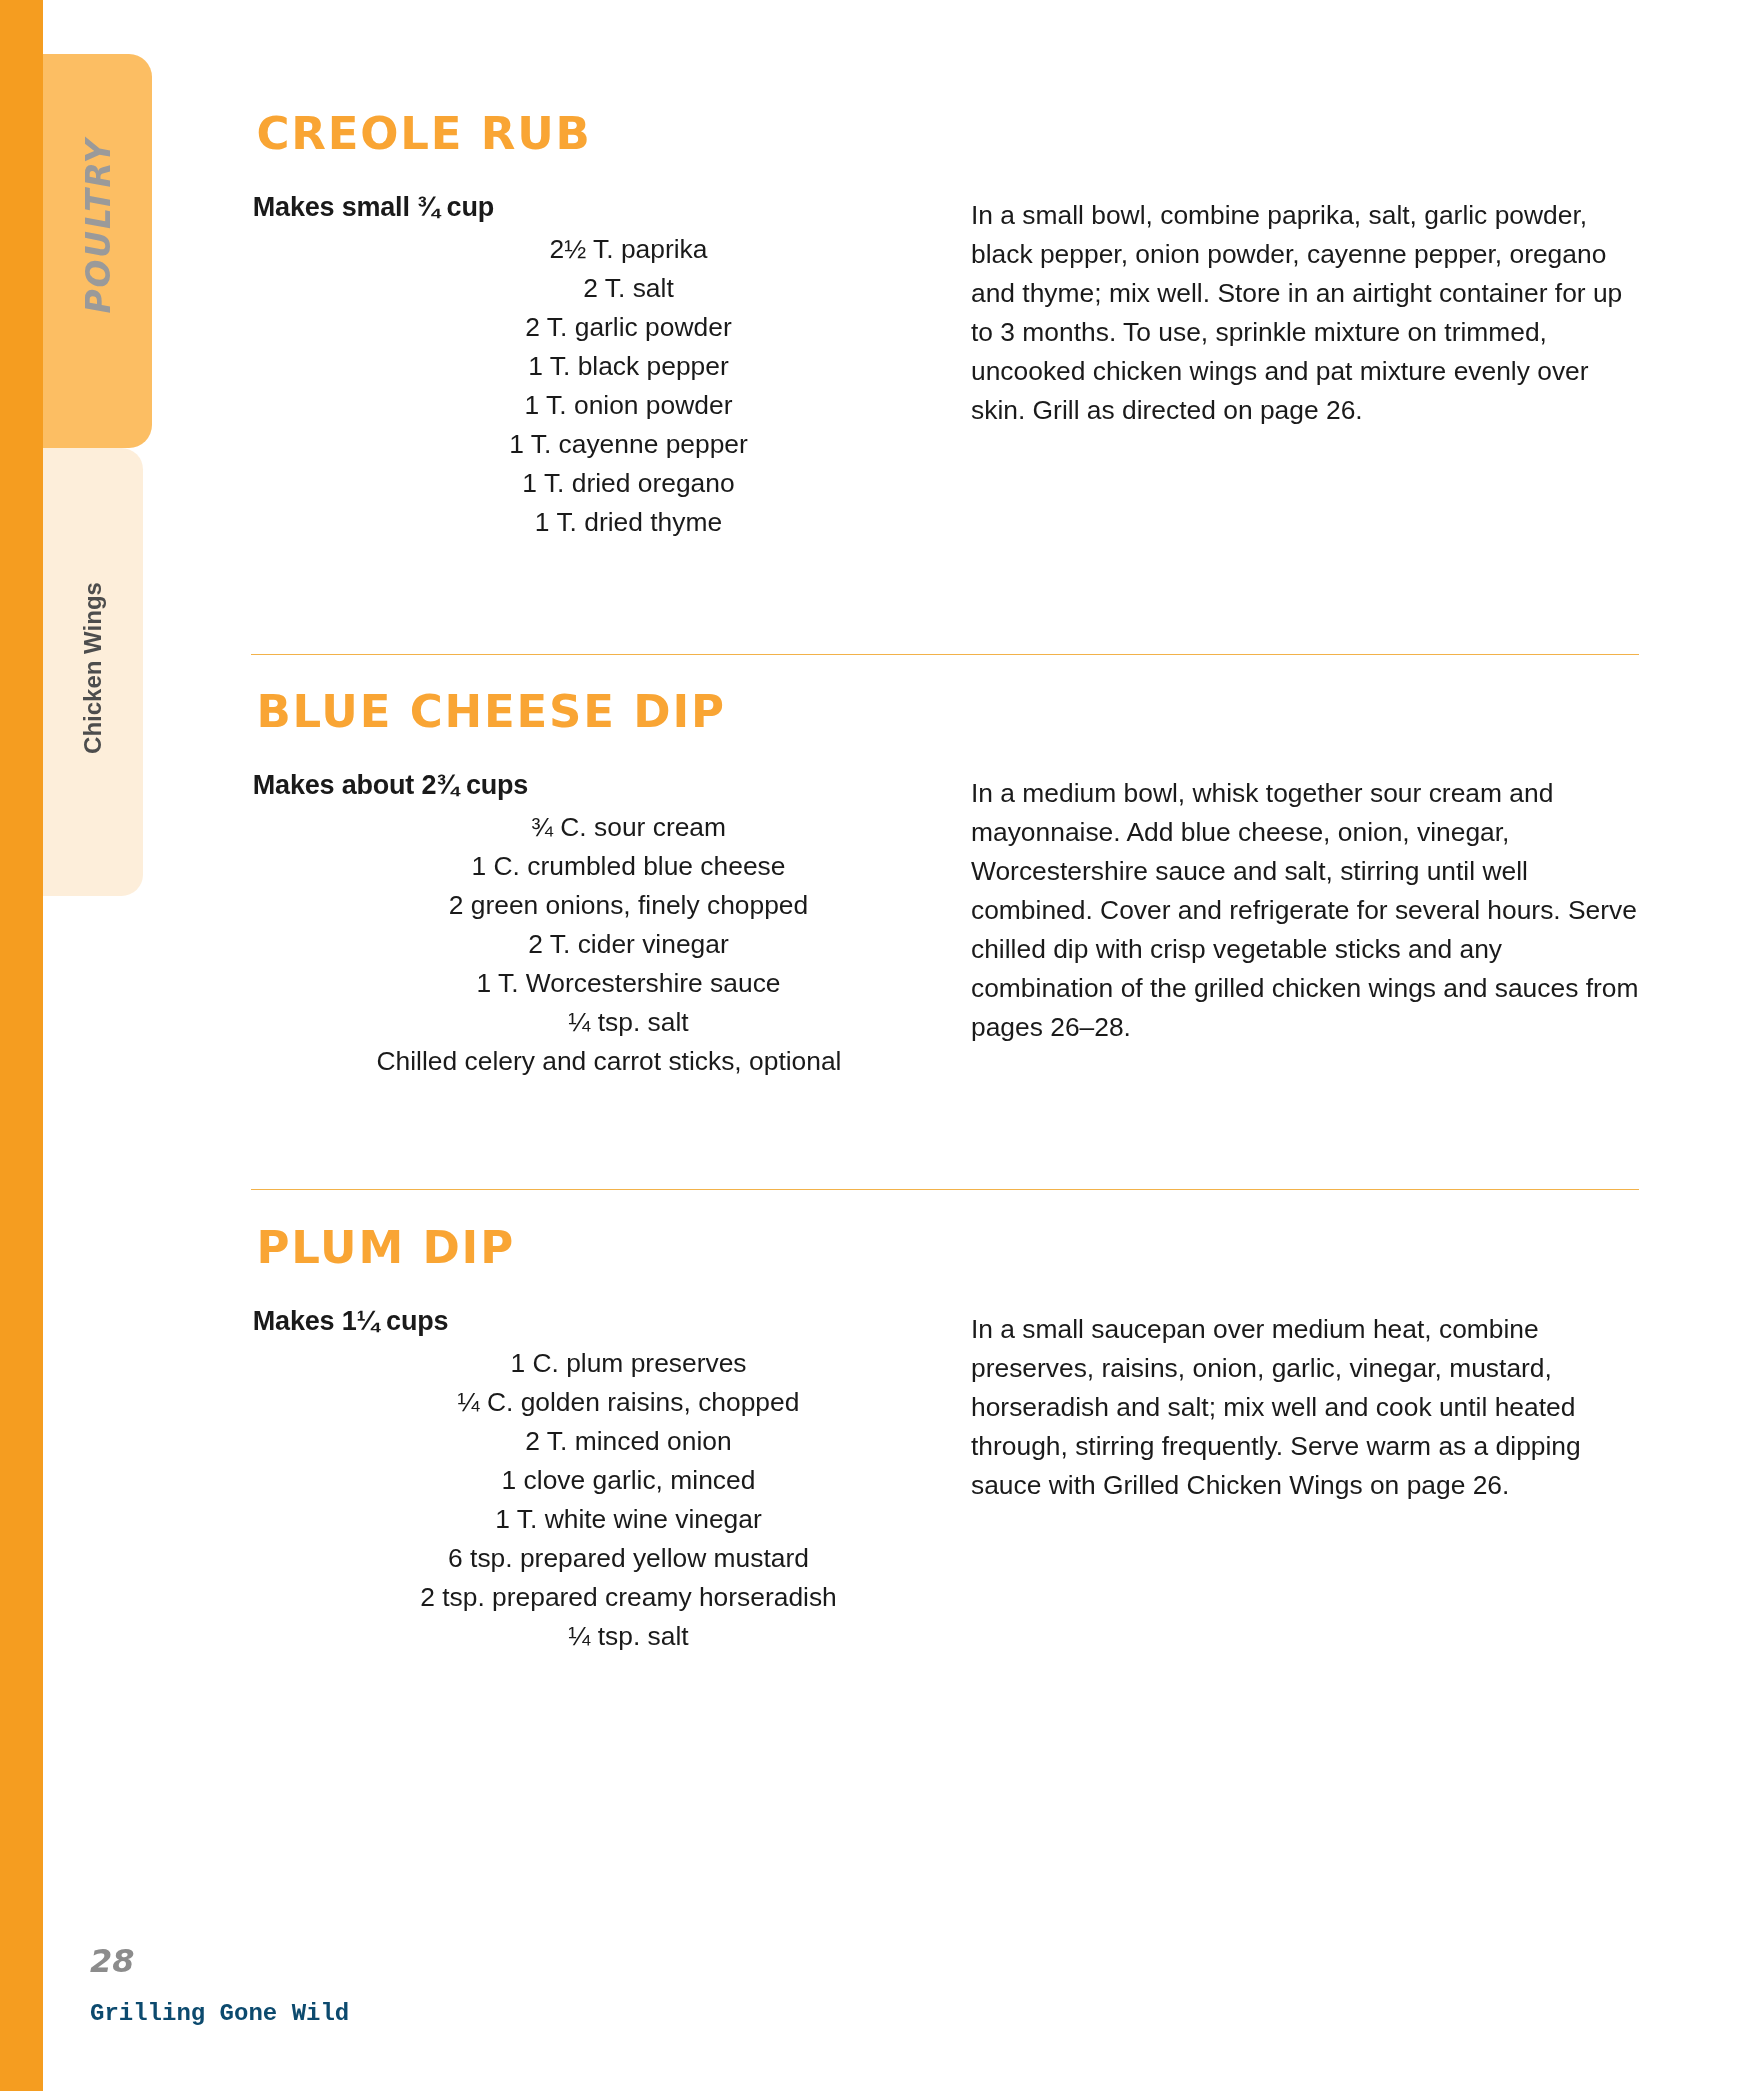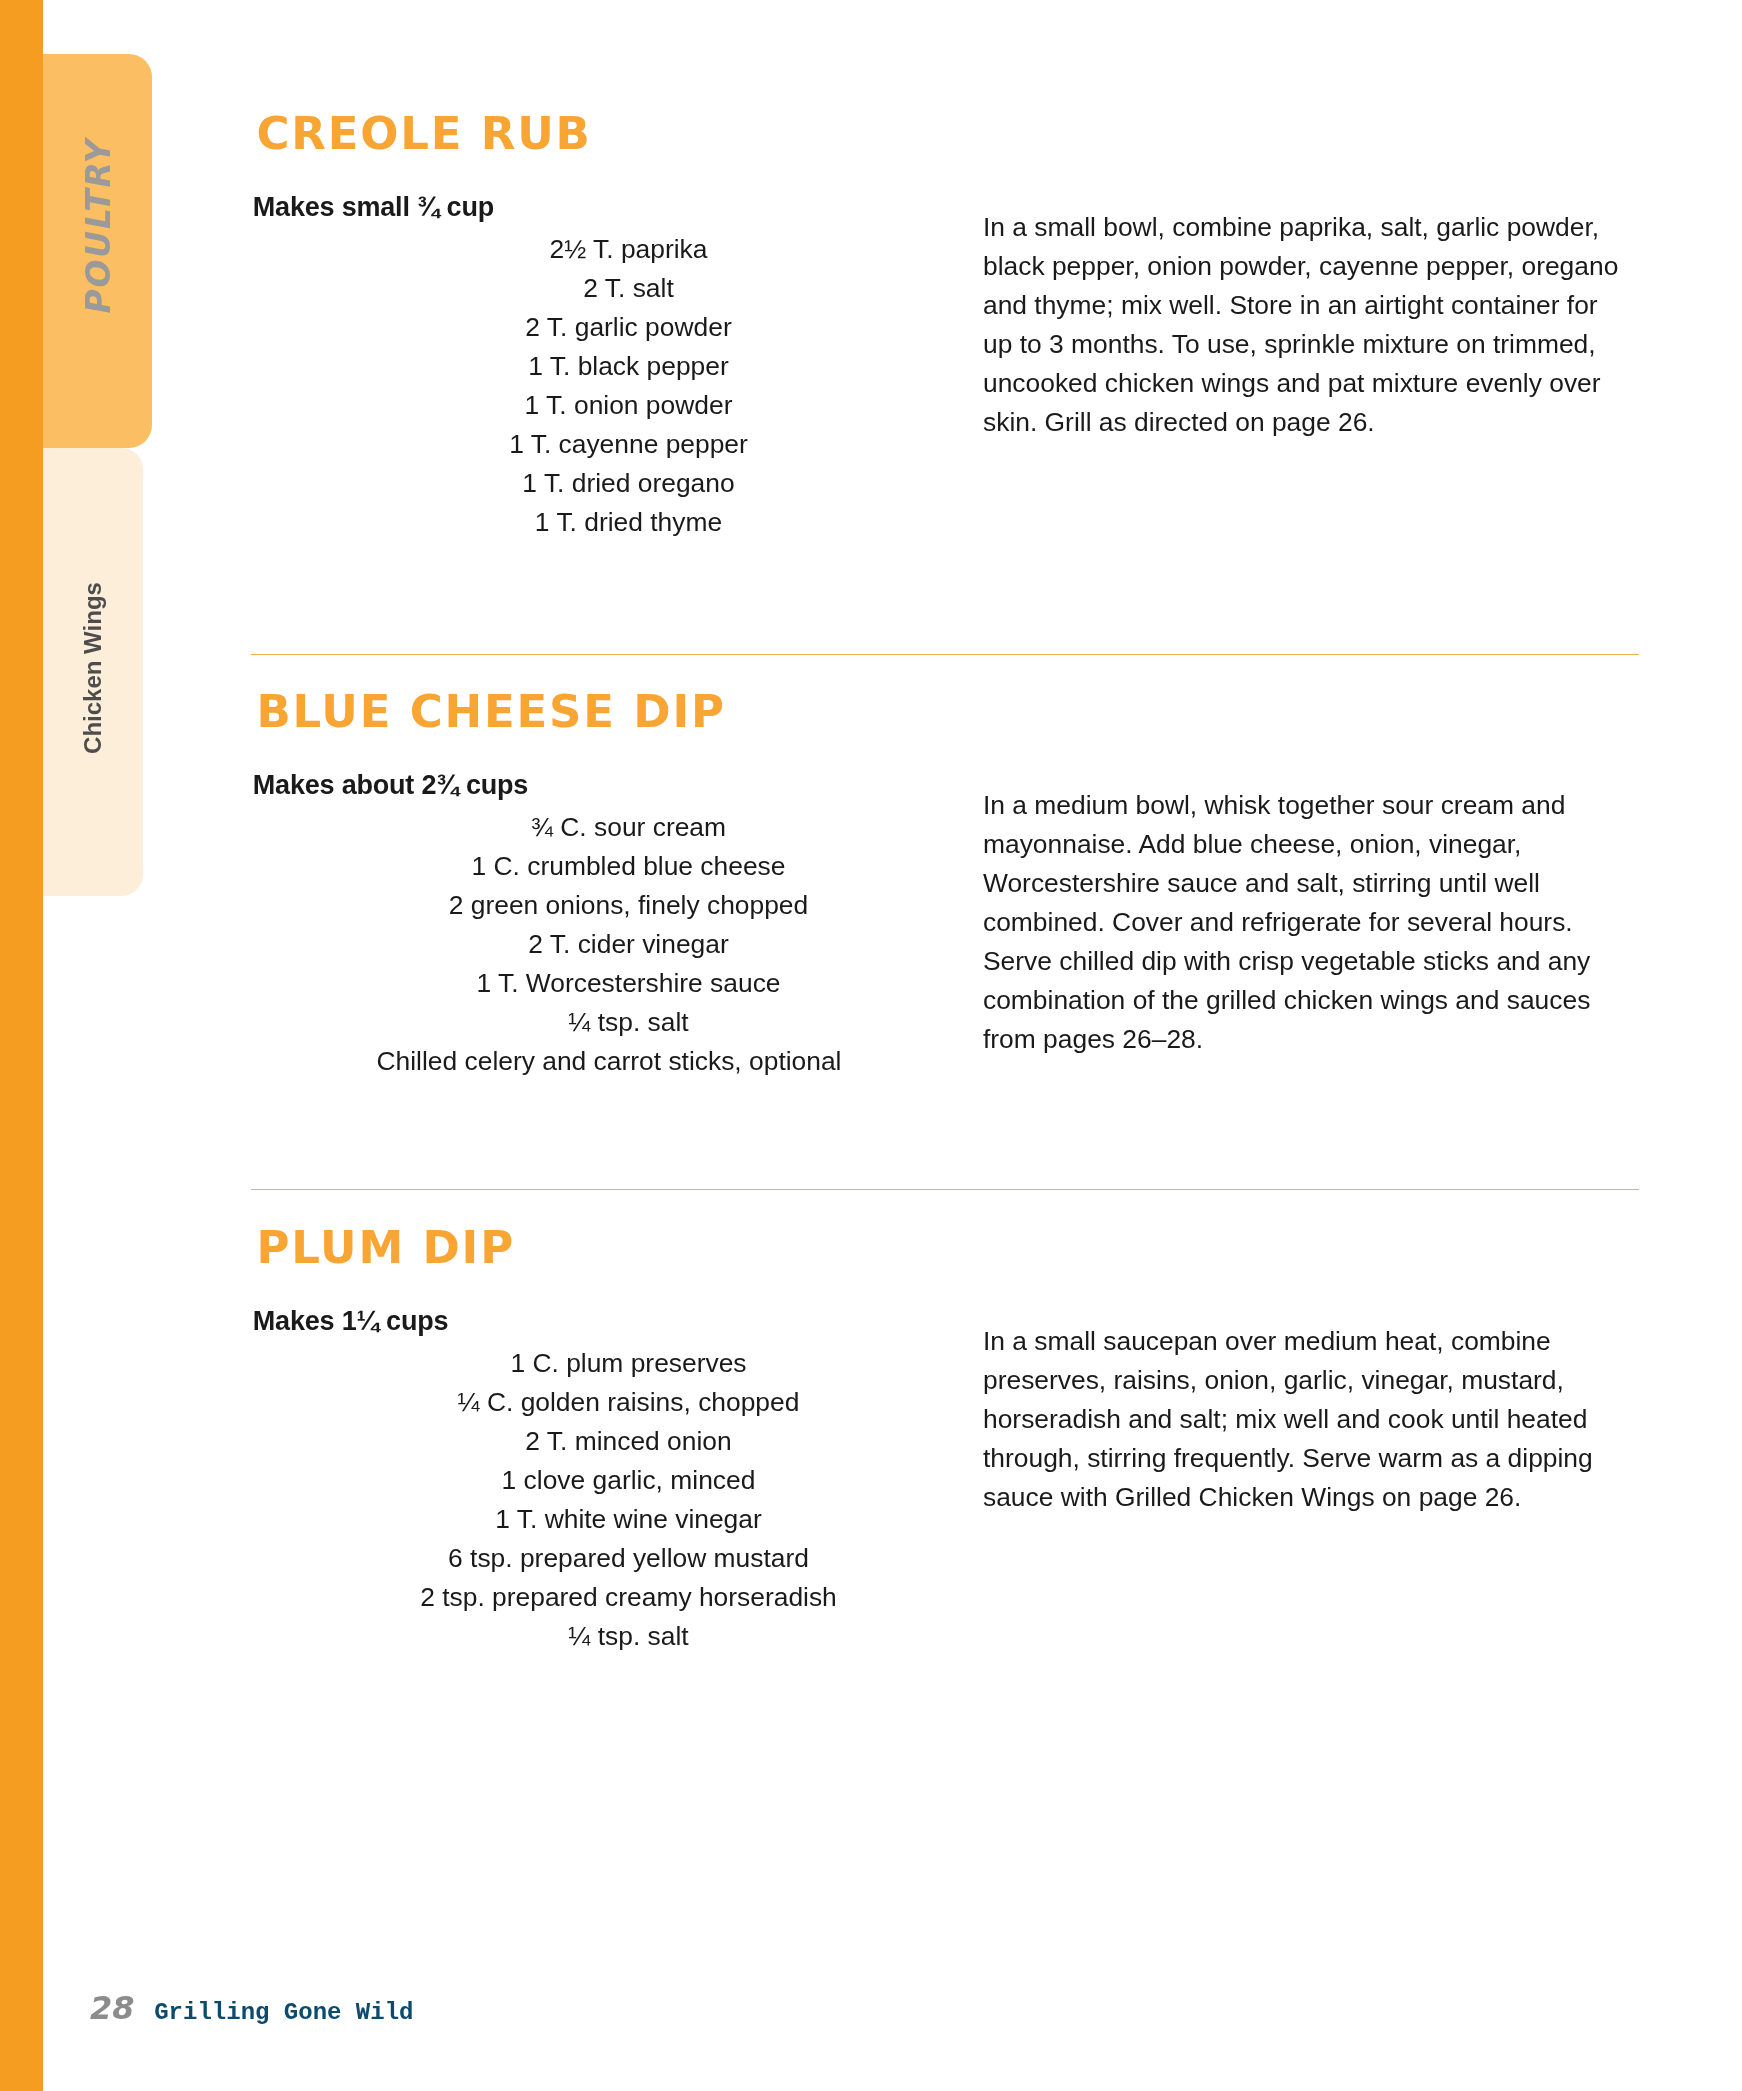--- a/index.html
+++ b/index.html
@@ -131,21 +131,21 @@
   }
   ul.ingredients li {
     font-family: "Liberation Sans", sans-serif;
     font-size: 26.4px;
     line-height: 39px;
     color: #1a1a1a;
     text-align: center;
   }
 
   .directions p {
-    margin: 16px;
+    margin: 4px;
     font-family: "Liberation Sans", sans-serif;
     font-size: 26.4px;
     line-height: 39px;
     color: #1a1a1a;
   }
 
   hr.sep {
     border: none;
     border-top: 1.8px solid #f2b24a;
     margin: 0;
@@ -153,20 +153,21 @@
   }
 
   
   #footer {
     position: absolute;
     left: 90px;
     bottom: 64px;
     display: flex;
     align-items: baseline;
     gap: 19.7px;
+    flex-direction: column;
   }
   #footer .page-number {
     font-family: "DejaVu Sans", sans-serif;
     font-style: italic;
     font-weight: bold;
     font-size: 32px;
     color: #8c8c8c;
   }
   #footer .book-title {
     font-family: Liberation Mono, monospace;

